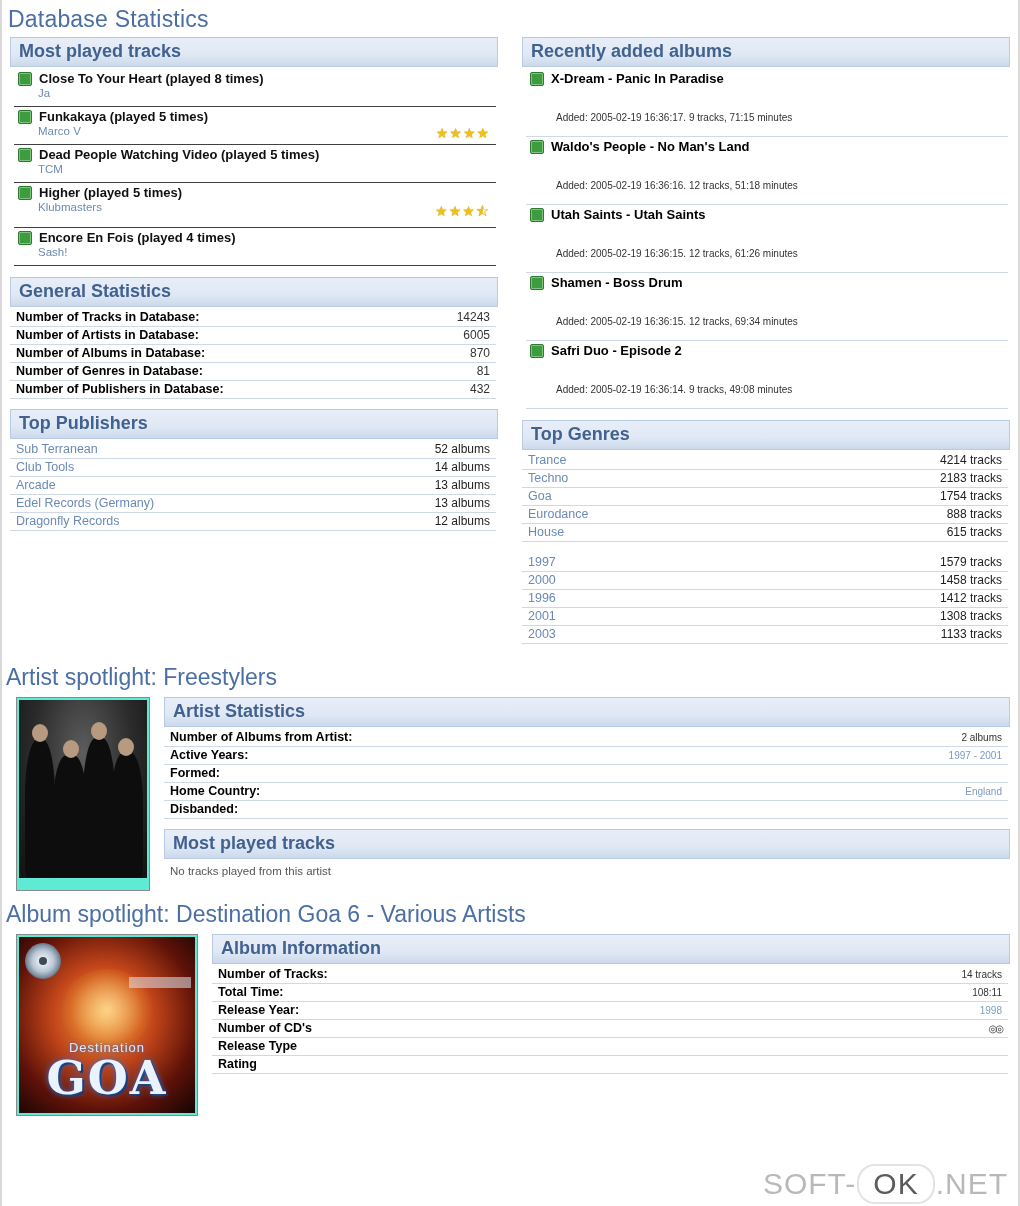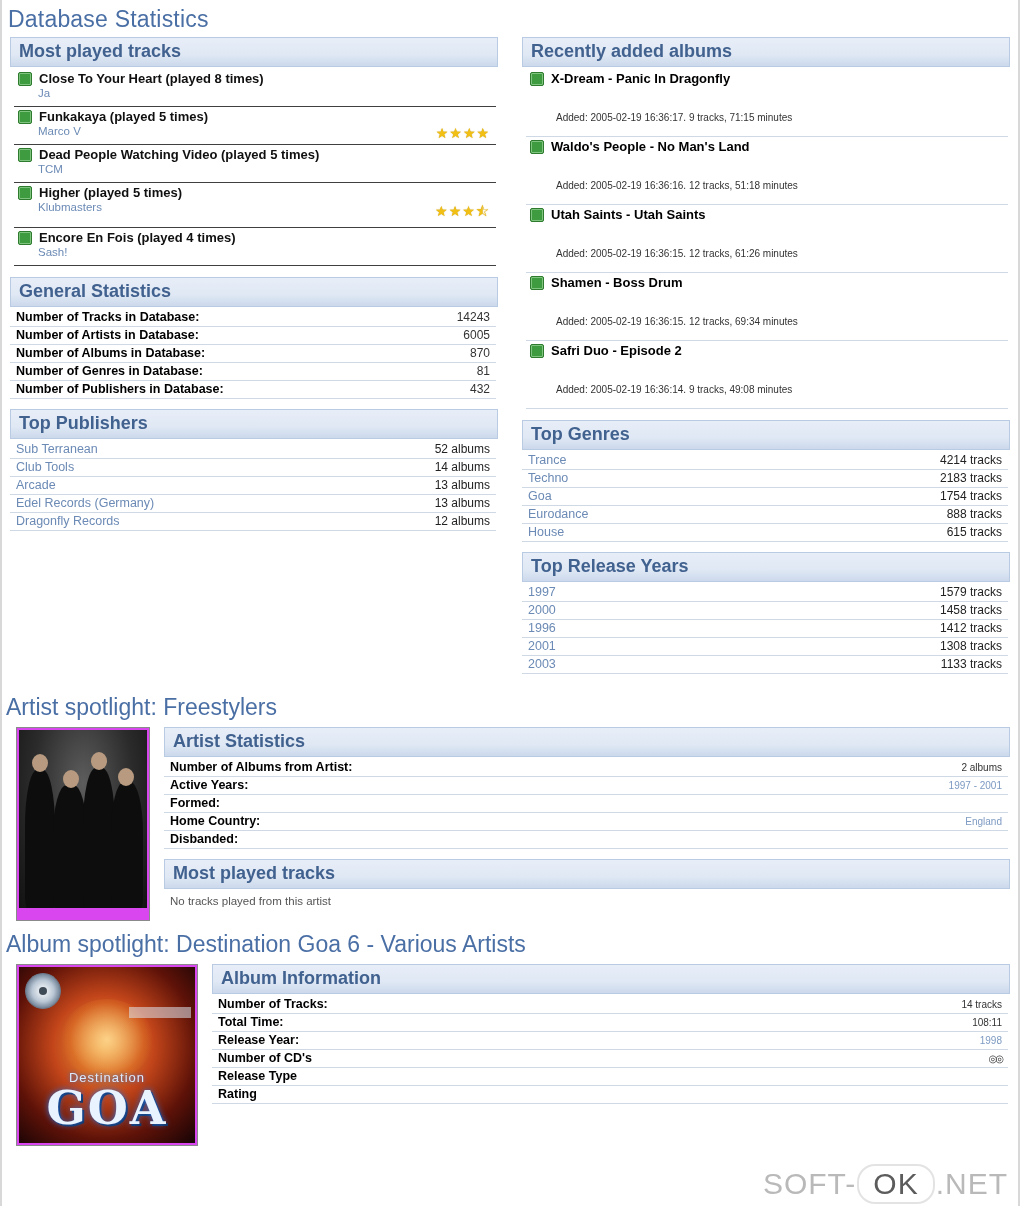--- a/index.html
+++ b/index.html
@@ -162,21 +162,21 @@
 
   
   .spotlight {
     display: flex;
     gap: 14px;
     padding: 0 8px 0 14px;
   }
   .spot-img-frame {
     border: 1px solid #8a8a8a;
     padding: 2px;
-    background: #d946ef;
+    background: #5eead4;
     flex: none;
   }
   .artist-photo {
     width: 128px;
     height: 178px;
     background:
       radial-gradient(ellipse at 50% 30%, #5d5d5d 0%, #2b2b2b 55%, #121212 100%);
     position: relative;
     overflow: hidden;
   }
@@ -442,21 +442,21 @@
 
     <div class="col">
 
       <div class="panel">
         <div class="panel-head">Recently added albums</div>
         <div class="panel-body">
 
           <div class="album">
             <div class="album-line1">
               <span class="bullet"></span>
-              <span class="album-name">X-Dream - Panic In Dragonfly</span>
+              <span class="album-name">X-Dream - Panic In Paradise</span>
             </div>
             <div class="album-line2">Added: 2005-02-19 16:36:17. 9 tracks, 71:15 minutes</div>
           </div>
 
           <div class="album">
             <div class="album-line1">
               <span class="bullet"></span>
               <span class="album-name">Waldo's People - No Man's Land</span>
             </div>
             <div class="album-line2">Added: 2005-02-19 16:36:16. 12 tracks, 51:18 minutes</div>
@@ -509,21 +509,20 @@
             <span class="v">888 tracks</span>
           </div>
           <div class="row link">
             <span class="k">House</span>
             <span class="v">615 tracks</span>
           </div>
         </div>
       </div>
 
       <div class="panel">
-        <div class="panel-head">Top Release Years</div>
         <div class="rows">
           <div class="row link">
             <span class="k">1997</span>
             <span class="v">1579 tracks</span>
           </div>
           <div class="row link">
             <span class="k">2000</span>
             <span class="v">1458 tracks</span>
           </div>
           <div class="row link">

